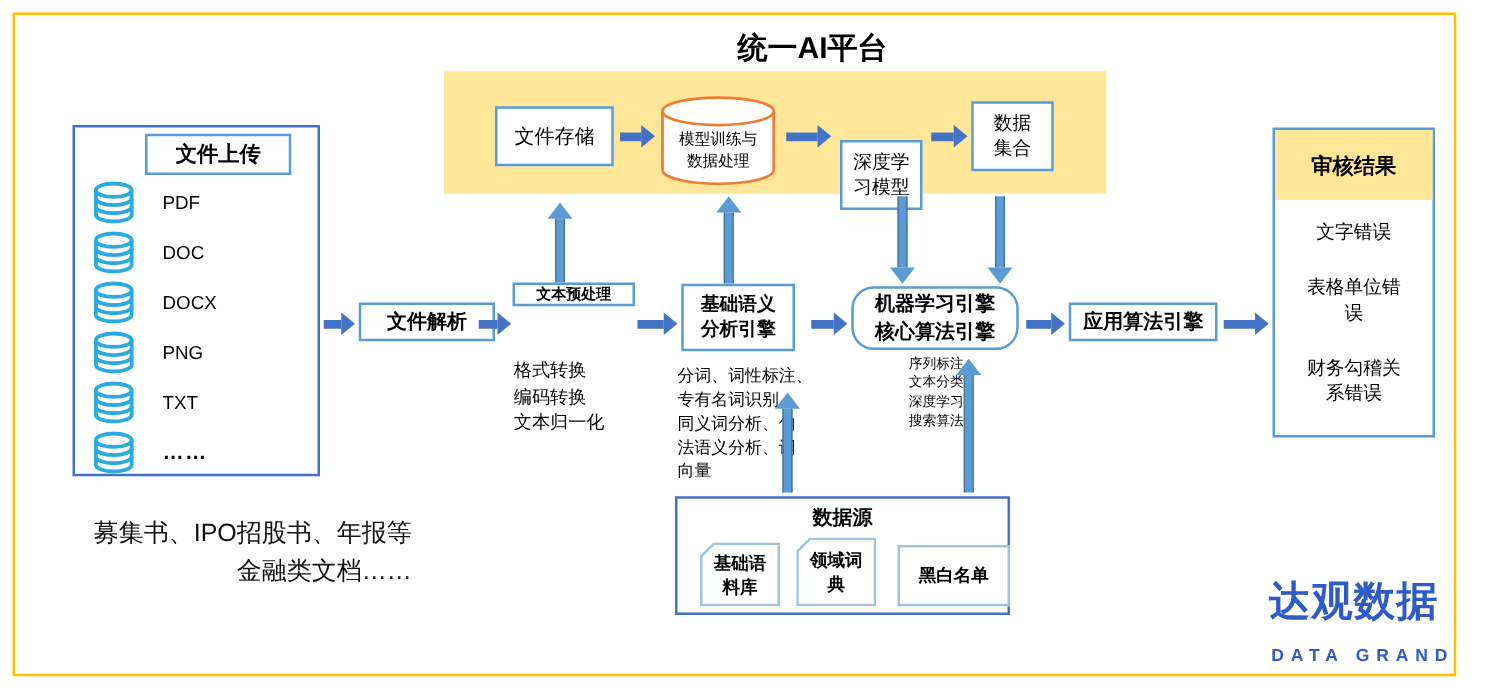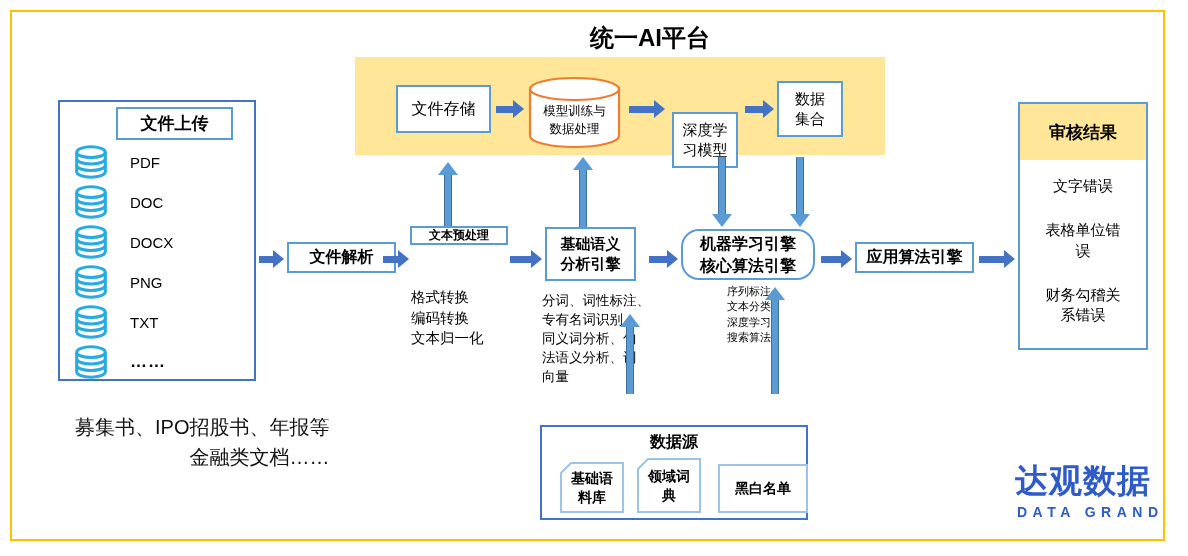--- a/index.html
+++ b/index.html
@@ -42,35 +42,35 @@
 
   .note { color:#000; }
   .caption { left:75px; top:412px; font-size:20px; line-height:1.5; color:#111;text-align:right; }
 
   .audit-box { left:1018px; top:102px; width:130px; height:248px; border:2px solid #5B9BD5; background:#fff; }
   .audit-header { height:56px; background:#FFE699; display:flex; align-items:center; justify-content:center;
                   font-size:17px; font-weight:bold; }
   .audit-body { display:flex; flex-direction:column; align-items:center; padding-top:16px; gap:24px; }
   .audit-item { font-size:15px; text-align:center; line-height:1.35; }
 
-  .ds-box { left:540px; top:397px; width:268px; height:95px; border:2px solid #4472C4; background:#fff;margin-top:28px; }
+  .ds-box { left:540px; top:397px; width:268px; height:95px; border:2px solid #4472C4; background:#fff; }
   .ds-title { position:absolute; left:0; top:5px; width:100%; text-align:center; font-size:16px; font-weight:bold; }
   .ds-card { position:absolute; display:flex; align-items:center; justify-content:center; text-align:center;
              font-size:14px; font-weight:bold; line-height:1.3; }
   .ds-card svg { position:absolute; left:0; top:0; width:100%; height:100%; }
   .ds-card span { position:relative; }
   .ds-card3 { border:2px solid #9DC3E6; background:#fff; }
 
   .cyl { left:527px; top:76px; width:95px; height:74px; }
   .cyl svg { position:absolute; left:0; top:0; width:100%; height:100%; }
   .cyl .cyl-label { position:absolute; left:0; top:26px; width:100%; text-align:center; font-size:12.5px; line-height:1.45; }
 
   .logo { left:1015px; top:459px; width:160px; color:#2E5BC7; }
   .logo .zh { font-size:33px; font-weight:bold; letter-spacing:1px; }
-  .logo .en { font-size:14px; font-weight:bold; letter-spacing:5.5px; margin-top:0; margin-left:2px; }
+  .logo .en { font-size:14px; font-weight:bold; letter-spacing:5.5px; margin-top:12px; margin-left:2px; }
 </style>
 </head>
 <body>
 
 <div id="stage">
 
   <div class="abs frame"></div>
 
   <div class="abs title">统一AI平台</div>
 

